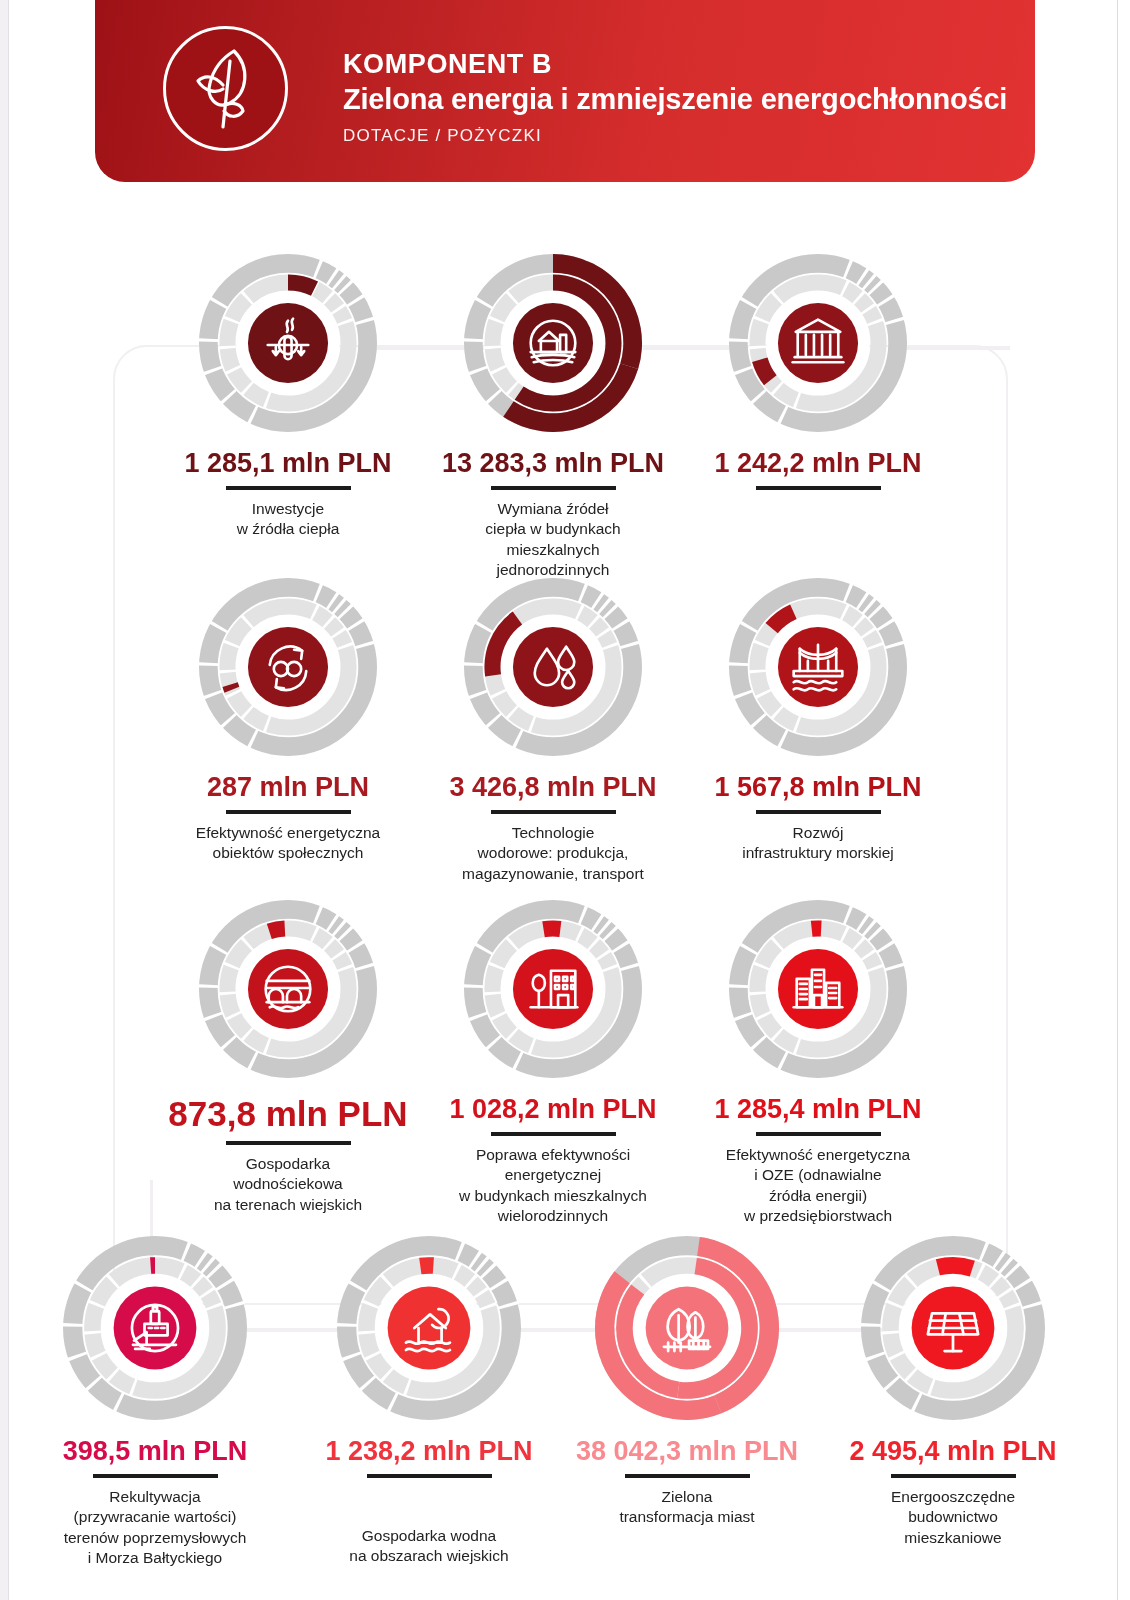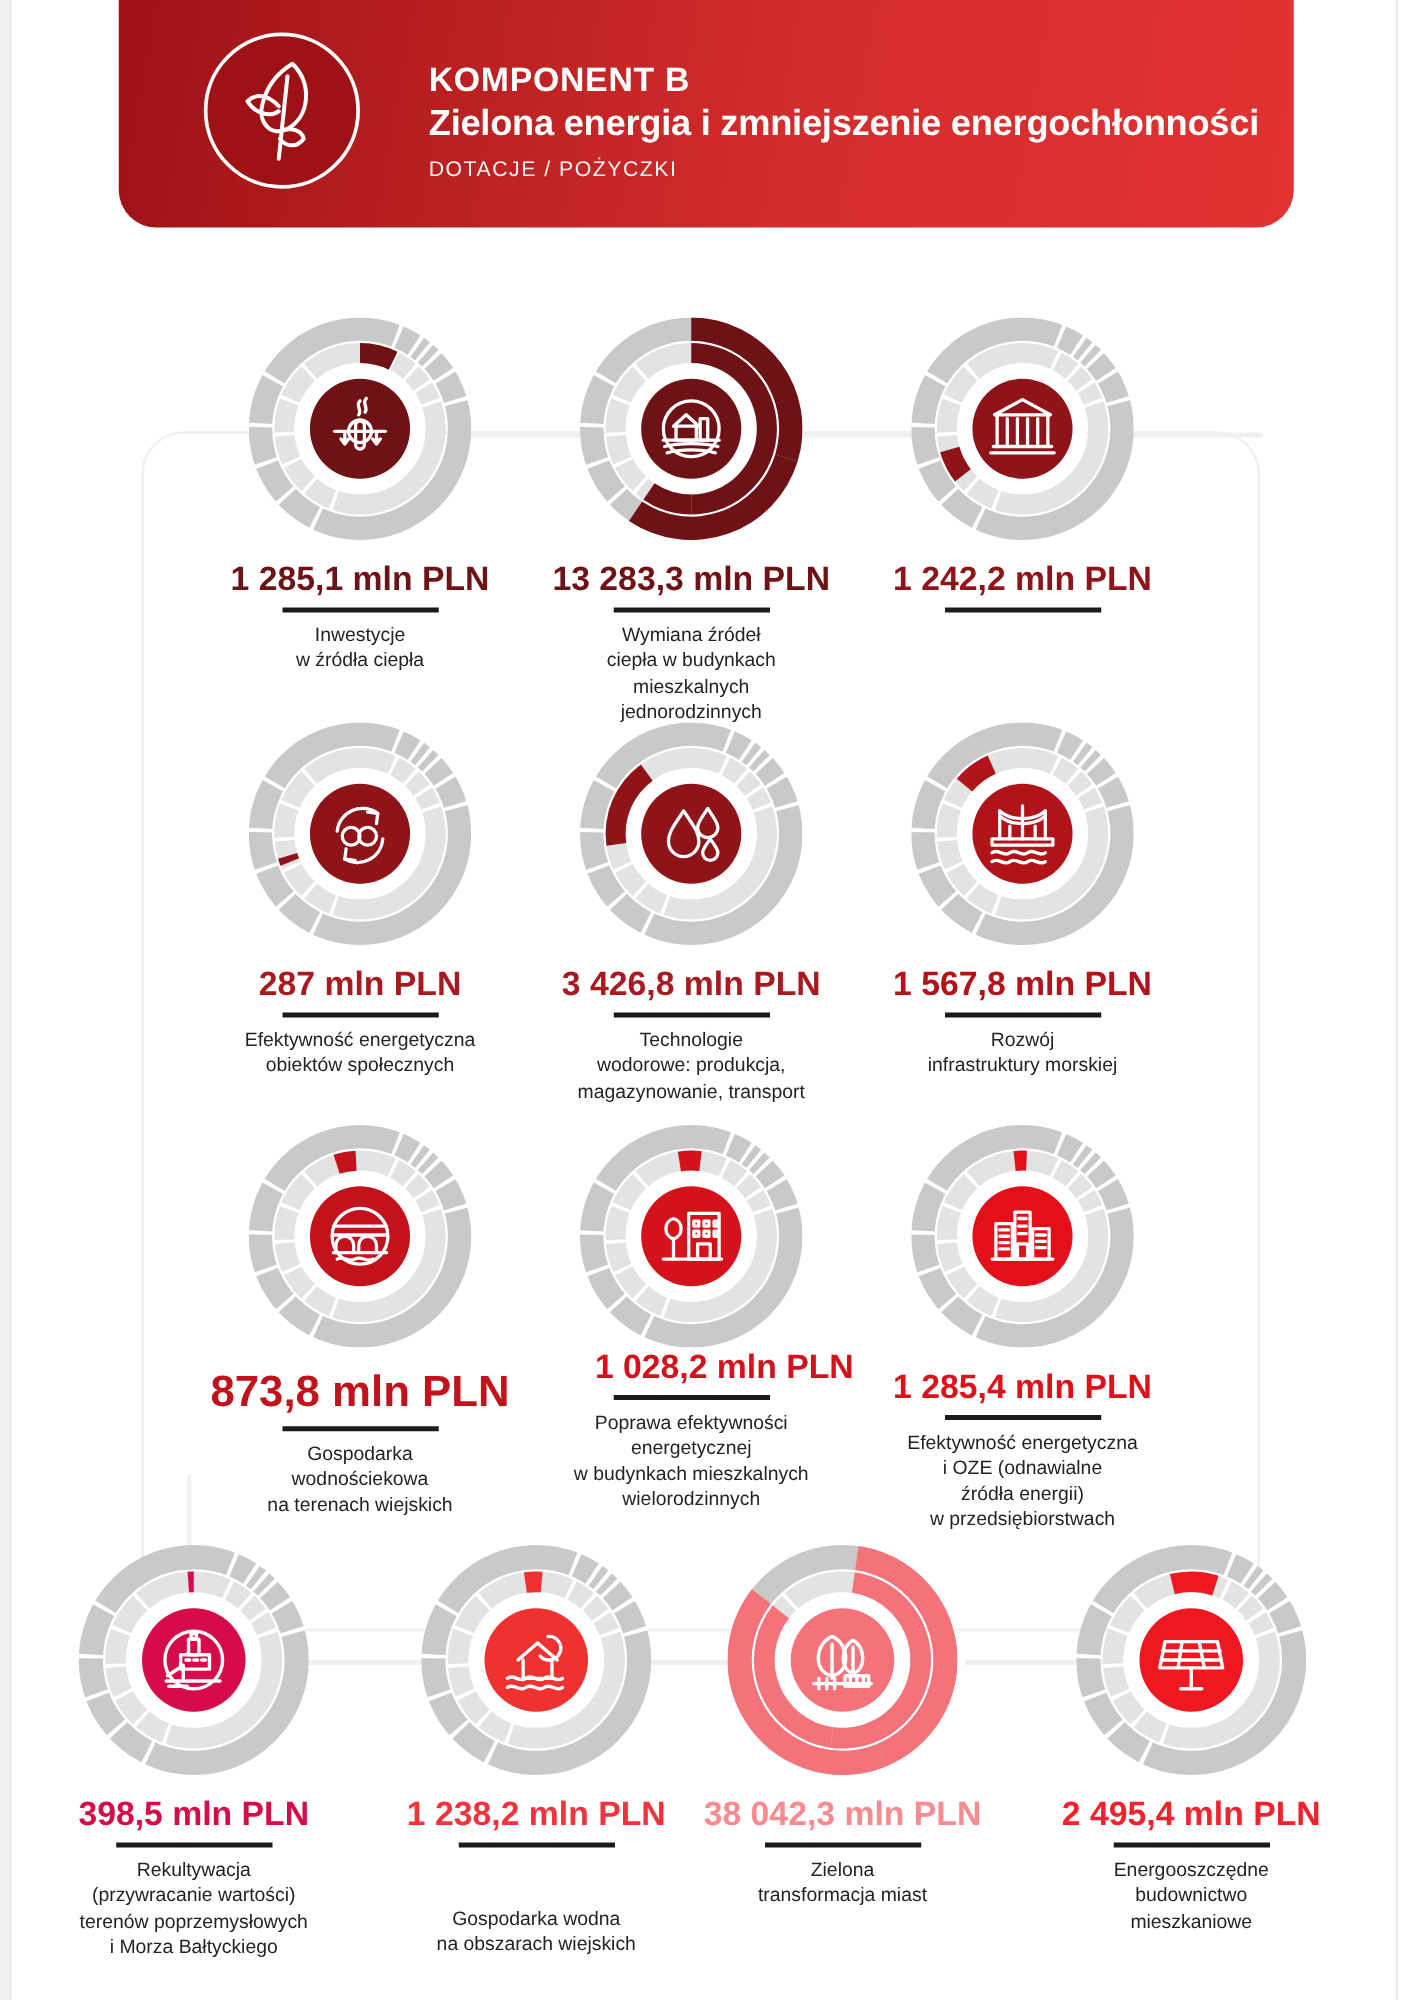--- a/index.html
+++ b/index.html
@@ -447,21 +447,21 @@
             <g transform="translate(56.55949999999999,56.55949999999999) scale(1.0137656250000002)" fill="none" stroke="#ffffff" stroke-width="2.6" stroke-linecap="round" stroke-linejoin="round">
               <rect x="30" y="14" width="24" height="36"></rect>
      <path d="M34 20 h4 v4 h-4z M42 20 h4 v4 h-4z M50 20 h3 v4 h-3z
               M34 28 h4 v4 h-4z M42 28 h4 v4 h-4z M50 28 h3 v4 h-3z"></path>
      <rect x="37" y="38" width="10" height="12"></rect>
      <path d="M18 50 V34"></path>
               <path d="M18 34 C10 32 10 20 18 18 C26 20 26 32 18 34 Z"></path>
      <path d="M10 50 H56"></path>
             </g>
           </svg></div>
-        <div class="value" style="font-size: 27px; color: rgb(212, 18, 28);  text-align: right;">1 028,2 mln PLN</div>
+        <div class="value" style="font-size: 27px; color: rgb(212, 18, 28); margin-top: 16px;">1 028,2 mln PLN</div>
         <div class="rule" style="width: 125px;"></div>
         <div class="label" style="font-size: 15.5px;">Poprawa efektywności
 energetycznej
 w budynkach mieszkalnych
 wielorodzinnych</div>
       </div>
       <div class="cell" style="left: 688px; top: 900px; width: 260px;">
         <div class="donut-wrap" style="width: 178px; height: 178px;"><svg width="178" height="178" viewBox="0 0 178 178">
             <circle cx="89" cy="89" r="79.655" fill="none" stroke="#c9c9c9" stroke-width="18.689999999999998"></circle>
             <path d="M121.10641993876627 4.921597311107348 A90 90 0 0 1 124.31034049432054 6.216065241043623 L116.19288555179284 25.247172020630366 A69.31 69.31 0 0 0 113.72551073284322 24.25028788480944 Z" fill="#ffffff"></path>
@@ -587,21 +587,21 @@
      <path d="M41 14 a9 9 0 1 1 -6 15"></path>
      <path d="M10 46 c5 -4 9 4 14 0 c5 -4 9 4 14 0 c5 -4 9 4 14 0"></path>
      <path d="M10 53 c5 -4 9 4 14 0 c5 -4 9 4 14 0 c5 -4 9 4 14 0"></path>
             </g>
           </svg></div>
         <div class="value" style="font-size: 27px; color: rgb(240, 51, 60); margin-top: 16px;">1 238,2 mln PLN</div>
         <div class="rule" style="width: 125px;"></div>
         <div class="label" style="font-size: 15.5px; margin-top: 48px;">Gospodarka wodna
 na obszarach wiejskich</div>
       </div>
-      <div class="cell" style="left: 549px; top: 1236px; width: 250px;">
+      <div class="cell" style="left: 562px; top: 1236px; width: 250px;">
         <div class="donut-wrap" style="width: 184px; height: 184px;"><svg width="184" height="184" viewBox="0 0 184 184">
             <circle cx="92" cy="92" r="82.34" fill="none" stroke="#c9c9c9" stroke-width="19.319999999999993"></circle>
             <path d="M125.17663393672514 5.118983888144257 A93 93 0 0 1 128.4873518441312 6.4566007490784045 L120.12272451814329 26.06719507197785 A71.68 71.68 0 0 0 117.57097979123074 25.036223280668594 Z" fill="#ffffff"></path>
             <path d="M142.51522384541238 13.915352598299577 A93 93 0 0 1 145.4754884400249 15.912076279472828 L133.2163764664622 33.355028254974314 A71.68 71.68 0 0 0 130.93474457246407 31.816048110173256 Z" fill="#ffffff"></path>
             <path d="M150.40056436138843 19.623387187080056 A93 93 0 0 1 153.1358978588509 21.918604515947678 L139.1206576185208 37.9845760398186 A71.68 71.68 0 0 0 137.01239197230456 36.21553111365481 Z" fill="#ffffff"></path>
             <path d="M157.64605607311734 26.124395091618823 A93 93 0 0 1 160.12648958722622 28.692959186820644 L144.50867498507932 43.20592811302477 A71.68 71.68 0 0 0 142.59687418624787 41.226200431905774 Z" fill="#ffffff"></path>
             <path d="M169.9078406457008 41.212517625658094 A93 93 0 0 1 171.80003623229896 44.240663558590185 L153.50609244227084 55.18936305247037 A71.68 71.68 0 0 0 152.04767760735305 52.85541143448572 Z" fill="#ffffff"></path>
             <path d="M180.8887503762447 64.65424975339573 A93 93 0 0 1 181.87297537688363 68.08665023661325 L161.2698373657529 73.56872138667137 A71.68 71.68 0 0 0 160.5112433007443 70.92318948734845 Z" fill="#ffffff"></path>
             <path d="M52.843669356823334 176.35509332910624 A93 93 0 0 1 49.634323627283074 174.78979082883478 L59.34654104950162 155.81045383452556 A71.68 71.68 0 0 0 61.82015289781824 157.01691494441224 Z" fill="#ffffff"></path>
             <path d="M24.094908274270026 155.54446095231432 A93 93 0 0 1 21.70562736740952 152.8908956757126 L37.8204233300636 138.93182152725893 A71.68 71.68 0 0 0 39.66196801182446 140.9770640974397 Z" fill="#ffffff"></path>

